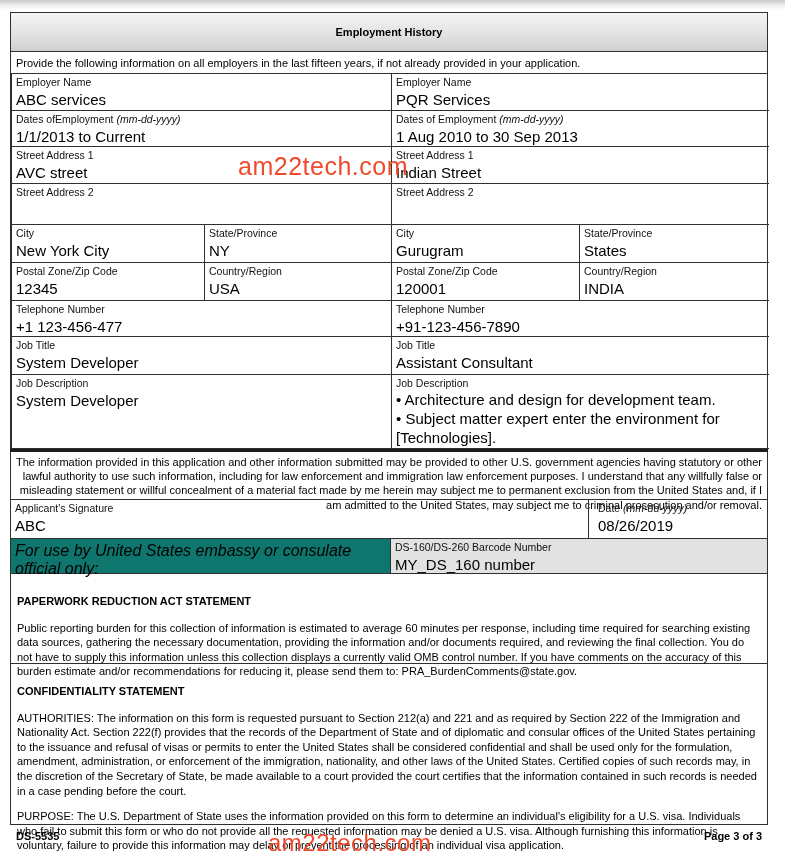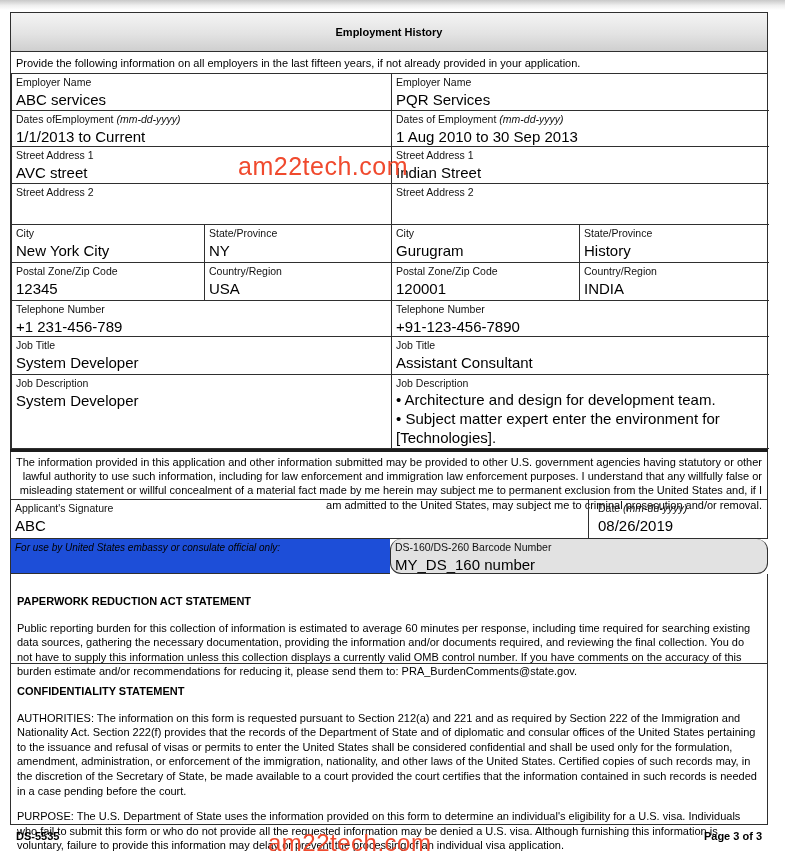--- a/index.html
+++ b/index.html
@@ -71,31 +71,30 @@
   }
   .date-cell {
     width:180px; height:39px;
     border-left:1.5px solid #2f2f2f; border-right:1.5px solid #2f2f2f; border-bottom:1.5px solid #2f2f2f;
     padding:2px 9px;
   }
   
   .official-row { display:flex; }
   .official-left {
     width:380px; height:35px;
-    background:#1d4ed8;
+    background:#0f766e;
     border-left:1.5px solid #2f2f2f; border-bottom:1.5px solid #2f2f2f;
-    font-size:10px; font-style:italic;
+    font-size:16px; font-style:italic;
     padding:3px 4px;
   }
   .official-right {
     width:378px; height:35px;
     background:#e2e2e2;
     border-left:1.5px solid #2f2f2f; border-right:1.5px solid #2f2f2f; border-bottom:1.5px solid #2f2f2f;
     padding:2px 4px;
-    border-radius:11px;
   }
   
   .stmt-box {
     border:1.5px solid #2f2f2f; border-top:none;
     padding:8px 6px 6px 6px;
     font-size:11px; line-height:14.6px;
   }
   .stmt-box.pw { height:90px; }
   .stmt-box.cf { height:161px; }
   .stmt-head { font-weight:bold; font-size:11px; margin-bottom:12px;margin-top:12px; }
@@ -178,21 +177,21 @@
     <div class="cell h38 bl">
       <div class="lbl">State/Province</div>
       <div class="val">NY</div>
     </div>
     <div class="cell h38 bl">
       <div class="lbl">City</div>
       <div class="val">Gurugram</div>
     </div>
     <div class="cell h38 bl">
       <div class="lbl">State/Province</div>
-      <div class="val">History</div>
+      <div class="val">States</div>
     </div>
 
     <div class="cell h38 bl">
       <div class="lbl">Postal Zone/Zip Code</div>
       <div class="val">12345</div>
     </div>
     <div class="cell h38 bl">
       <div class="lbl">Country/Region</div>
       <div class="val">USA</div>
     </div>
@@ -200,21 +199,21 @@
       <div class="lbl">Postal Zone/Zip Code</div>
       <div class="val">120001</div>
     </div>
     <div class="cell h38 bl">
       <div class="lbl">Country/Region</div>
       <div class="val">INDIA</div>
     </div>
 
     <div class="cell span2 h36 bl">
       <div class="lbl">Telephone Number</div>
-      <div class="val">+1 231-456-789</div>
+      <div class="val">+1 123-456-477</div>
     </div>
     <div class="cell span2 h36 bl">
       <div class="lbl">Telephone Number</div>
       <div class="val">+91-123-456-7890</div>
     </div>
 
     <div class="cell span2 h38 bl">
       <div class="lbl">Job Title</div>
       <div class="val">System Developer</div>
     </div>

